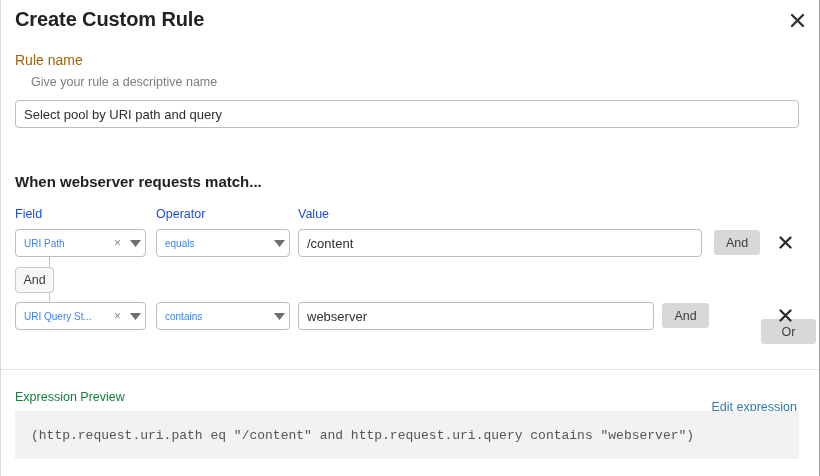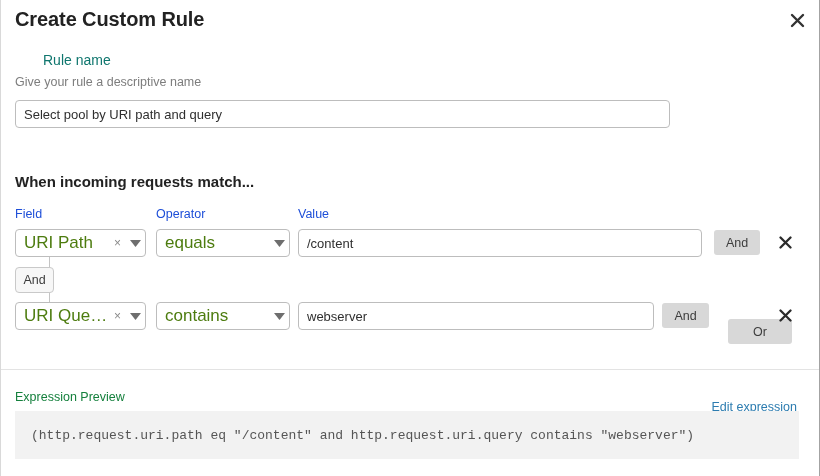--- a/index.html
+++ b/index.html
@@ -42,43 +42,43 @@
     left: 14px;
     top: 8px;
     font-size: 20px;
     font-weight: bold;
     color: #222;
     letter-spacing: -0.1px;
   }
 
   .label-strong {
     font-size: 14px;
-    color: #0f766e;
-    margin-left: 28px;
+    color: #a16207;
   }
   .label-sub {
     font-size: 12.5px;
     color: #7d7d7d;
+    margin-left: 16px;
   }
 
   .rule-name-label {
     position: absolute;
     left: 14px;
     top: 52px;
   }
   .rule-name-hint {
     position: absolute;
     left: 14px;
     top: 75px;
   }
   .rule-name-input {
     position: absolute;
     left: 14px;
     top: 100px;
-    width: 655px;
+    width: 784px;
     height: 28px;
     box-sizing: border-box;
     border: 1px solid #bdbdbd;
     border-radius: 4px;
     background: #fff;
     font-family: "Liberation Sans", sans-serif;
     font-size: 13px;
     color: #2f2f2f;
     padding: 0 8px;
     outline: none;
@@ -121,22 +121,22 @@
     background: #fff;
     display: flex;
     align-items: center;
     cursor: pointer;
   }
   .select-field { left: 14px; width: 131px; }
   .select-op    { left: 155px; width: 134px; }
 
   .select-text {
     flex: 1;
-    font-size: 17px;
-    color: #4d7c0f;
+    font-size: 10px;
+    color: #3b82f6;
     padding-left: 8px;
     white-space: nowrap;
     overflow: hidden;
     text-overflow: ellipsis;
   }
   .select-clear {
     font-size: 12px;
     color: #8a8a8a;
     padding: 0 4px;
     line-height: 1;
@@ -176,21 +176,21 @@
     border: none;
     border-radius: 3px;
     font-family: "Liberation Sans", sans-serif;
     font-size: 12.5px;
     color: #3d3d3d;
     cursor: pointer;
     padding: 0;
   }
   .btn-and-1 { left: 713px; width: 46px; }
   .btn-and-2 { left: 661px; width: 47px; }
-  .btn-or-2  { left: 727px; width: 64px; margin-top: 16px; }
+  .btn-or-2  { left: 760px; width: 55px; margin-top: 16px; }
 
   .delete-btn {
     position: absolute;
     left: 774px;
     top: 3px;
     width: 20px;
     height: 20px;
     display: flex;
     align-items: center;
     justify-content: center;
@@ -287,21 +287,21 @@
   <div class="close-btn">
     <svg width="15" height="15" viewBox="0 0 15 15" aria-hidden="true">
       <path d="M2 2 L13 13 M13 2 L2 13" stroke="#333" stroke-width="2.4" stroke-linecap="round"></path>
     </svg>
   </div>
 
   <div class="label-strong rule-name-label">Rule name</div>
   <div class="label-sub rule-name-hint">Give your rule a descriptive name</div>
   <input class="rule-name-input" type="text" value="Select pool by URI path and query" style="">
 
-  <div class="section-heading">When incoming requests match...</div>
+  <div class="section-heading">When webserver requests match...</div>
 
   <div class="col-label col-field">Field</div>
   <div class="col-label col-op">Operator</div>
   <div class="col-label col-value">Value</div>
 
   <div class="row row1">
     <div class="select-box select-field">
       <span class="select-text">URI Path</span>
       <span class="select-clear">×</span>
       <span class="caret">

